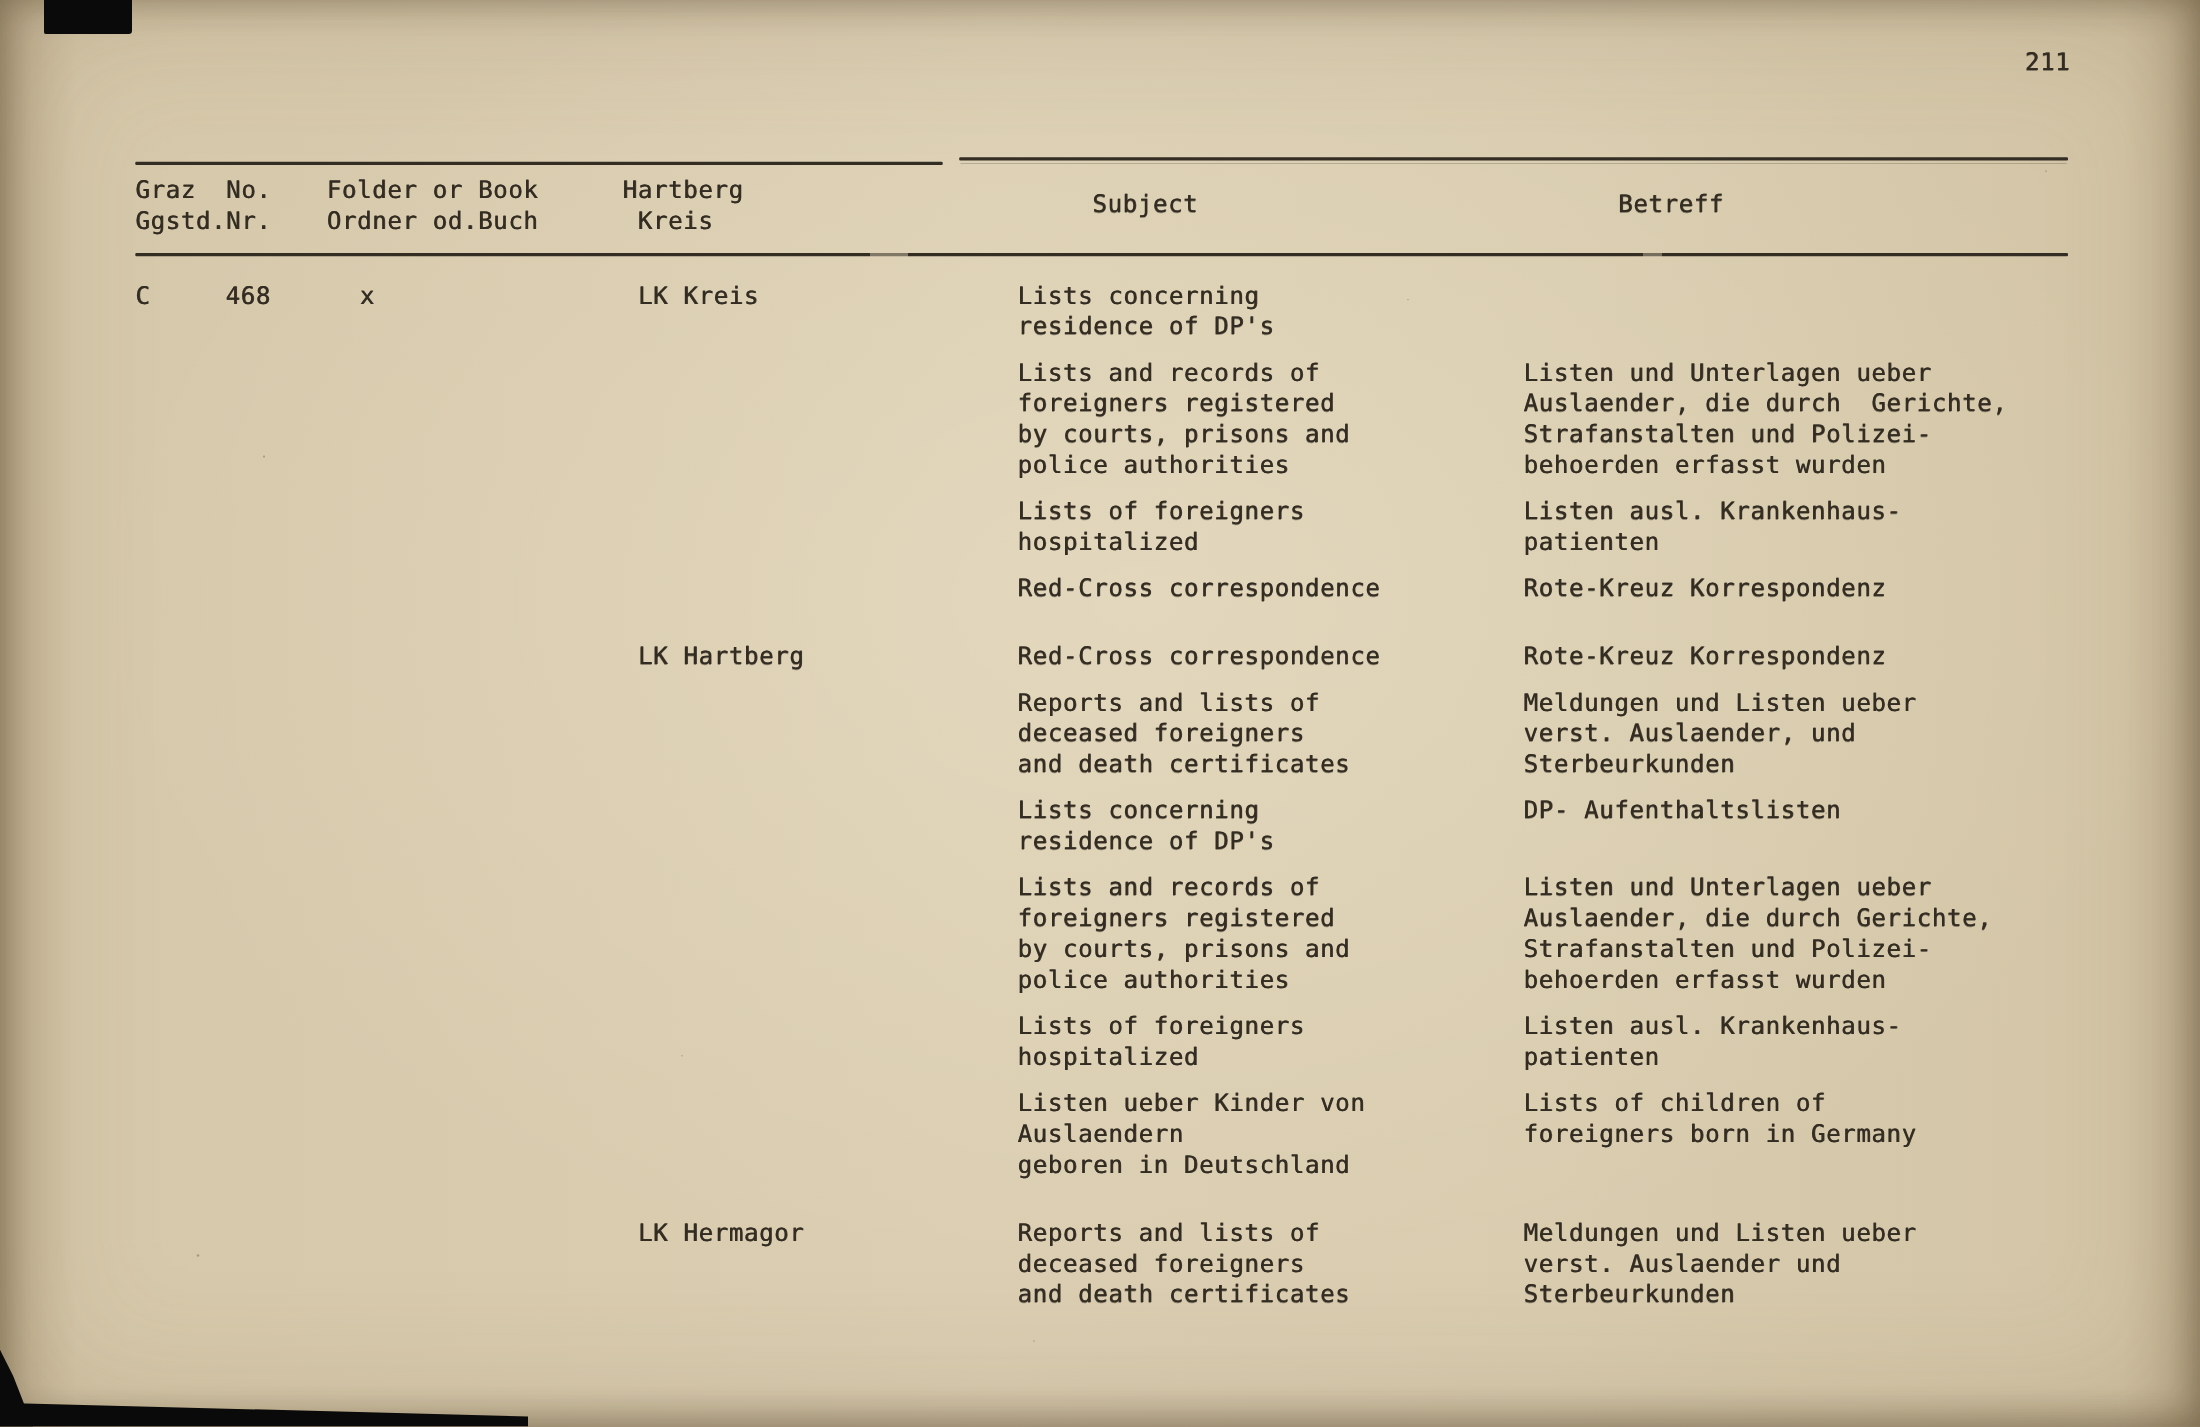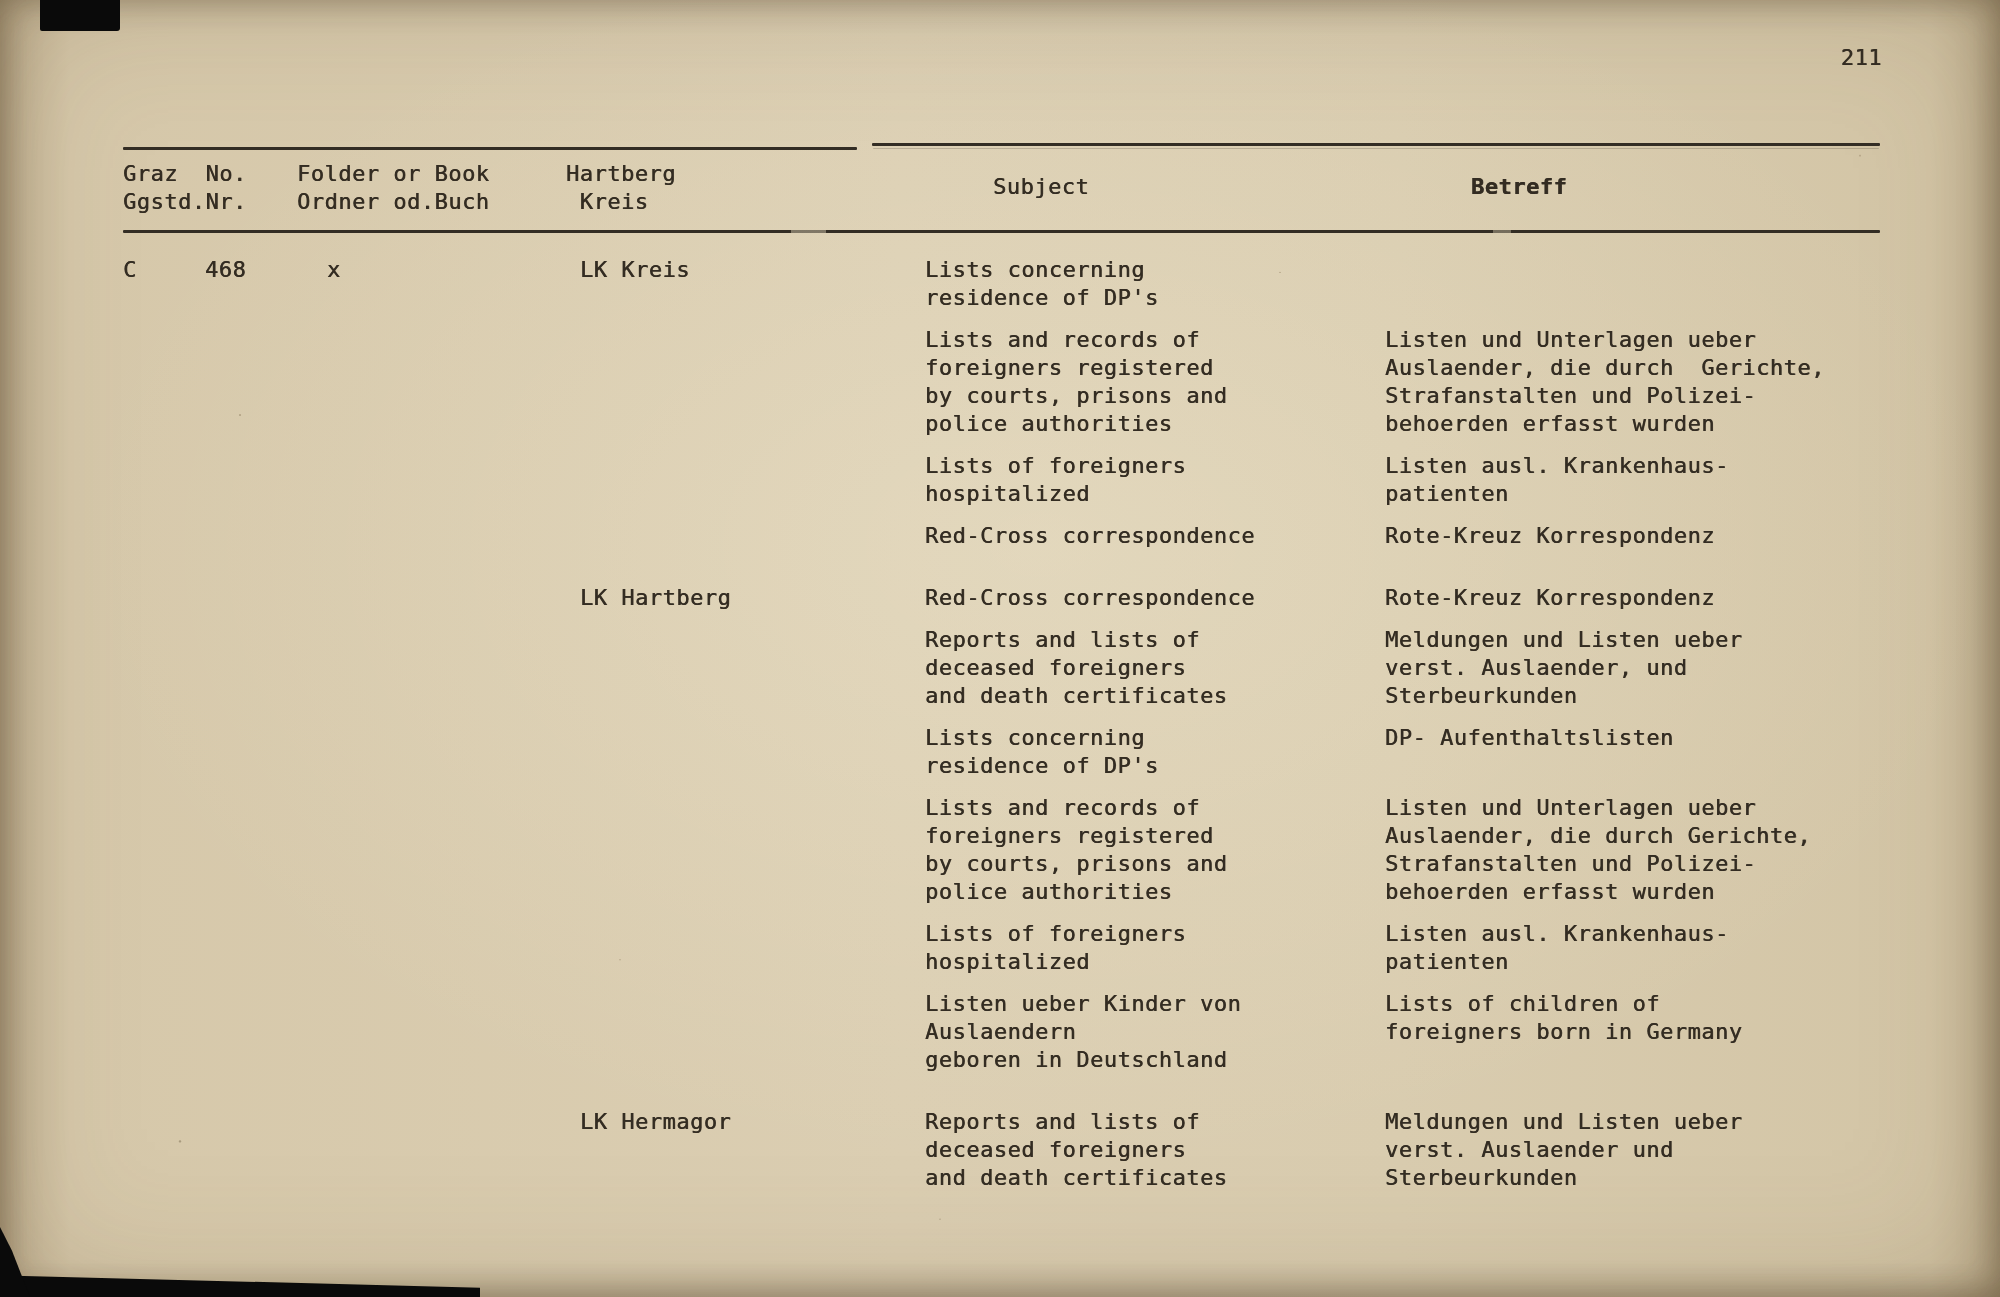--- a/index.html
+++ b/index.html
@@ -82,21 +82,21 @@
     grid-template-columns: 82px 122px 253px 345px 460px 1fr;
     align-items: start;
   }
 
   .header-row { position: absolute; top: 160px; left: 123px; width: 1757px; }
   .header-cell { white-space: pre; }
   .header-item { grid-column: 1 / 3; }
   .header-folder { margin-left: -30px; }
   .header-district { margin-left: -14px; }
   .header-subject { padding-left: 68px; padding-top: 13px; }
-  .header-betreff { padding-left: 86px; padding-top: 13px; font-weight: bold; }
+  .header-betreff { padding-left: 86px; padding-top: 13px; }
 
   .table-body { position: absolute; top: 256px; left: 123px; width: 1757px; }
   .row { margin-bottom: 14px; min-height: 28px; }
   .row.new-group { margin-top: 34px; }
   .cell { white-space: pre-wrap; }
 </style>
 </head>
 <body>
 
 <div class="mark-top-left"></div>

